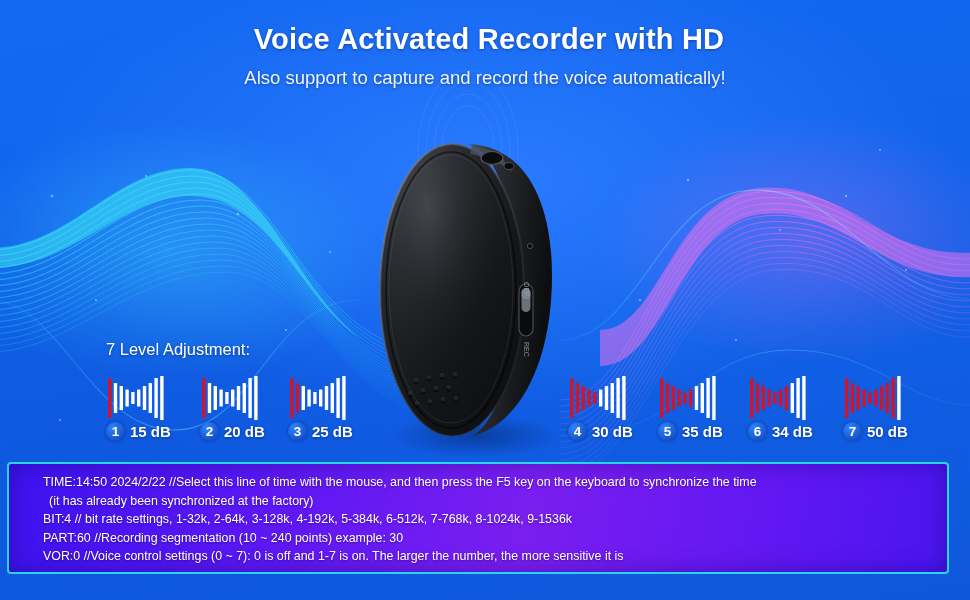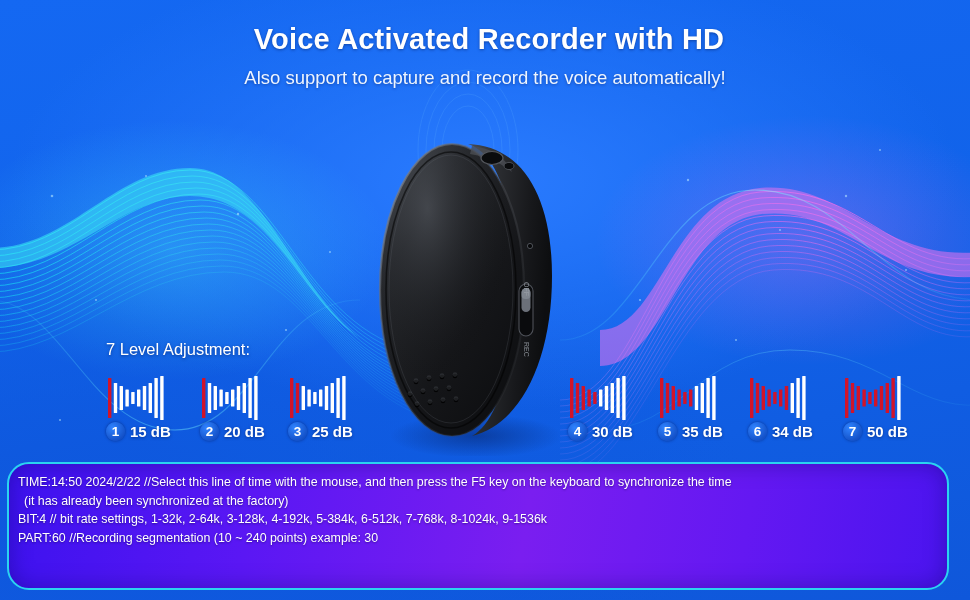--- a/index.html
+++ b/index.html
@@ -115,27 +115,27 @@
     font-weight: bold;
     text-shadow: 0 1px 3px rgba(0,20,80,0.5);
   }
 
   
   #panel {
     position: absolute;
     left: 7px;
     top: 462px;
     width: 942px;
-    height: 128px;
+    height: 112px;
     box-sizing: border-box;
     border: 2px solid #2ad4f0;
-    border-radius: 22px;
+    border-radius: 4px;
     background: linear-gradient(100deg, #3d12ef 0%, #5a17f4 26%, #7a1ef0 55%, #6418f2 78%, #4a14ef 100%);
     box-shadow: inset 0 0 22px rgba(10,0,90,0.35);
-    padding: 9px 0 0 9px;
+    padding: 9px 0 0 34px;
     overflow: hidden;
     z-index: 7;
   }
   .panel-line {
     color: #ffffff;
     font-size: 12.4px;
     line-height: 18.6px;
     white-space: nowrap;
     text-shadow: 0 1px 2px rgba(20,0,80,0.5);
   }
@@ -473,15 +473,16 @@
           <span class="db">50 dB</span>
         </div>
       </div>
     </div>
 
   <div id="panel">
       <div class="panel-line">TIME:14:50 2024/2/22  //Select this line of time with the mouse, and then press the F5 key on the keyboard to synchronize the time</div>
       <div class="panel-line indent"> (it has already been synchronized at the factory)</div>
       <div class="panel-line">BIT:4   // bit rate settings, 1-32k, 2-64k, 3-128k, 4-192k, 5-384k, 6-512k, 7-768k, 8-1024k, 9-1536k</div>
       <div class="panel-line">PART:60   //Recording segmentation (10 ~ 240 points) example: 30</div>
+      <div class="panel-line">VOR:0   //Voice control settings (0 ~ 7): 0 is off and 1-7 is on. The larger the number, the more sensitive it is</div>
     </div>
 
 </div>
 
 </body></html>

